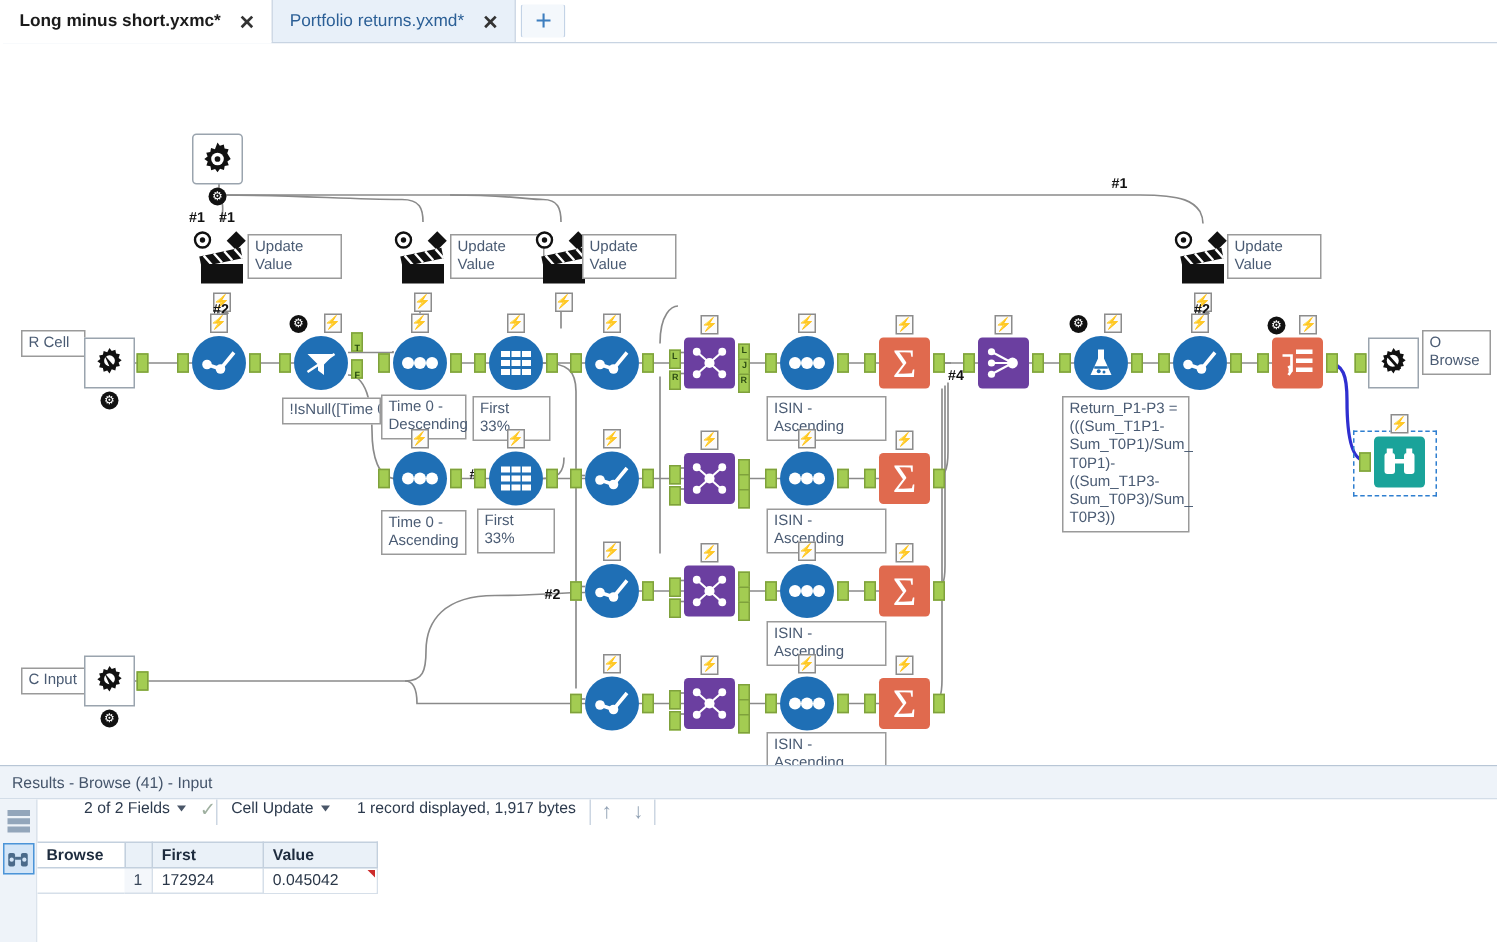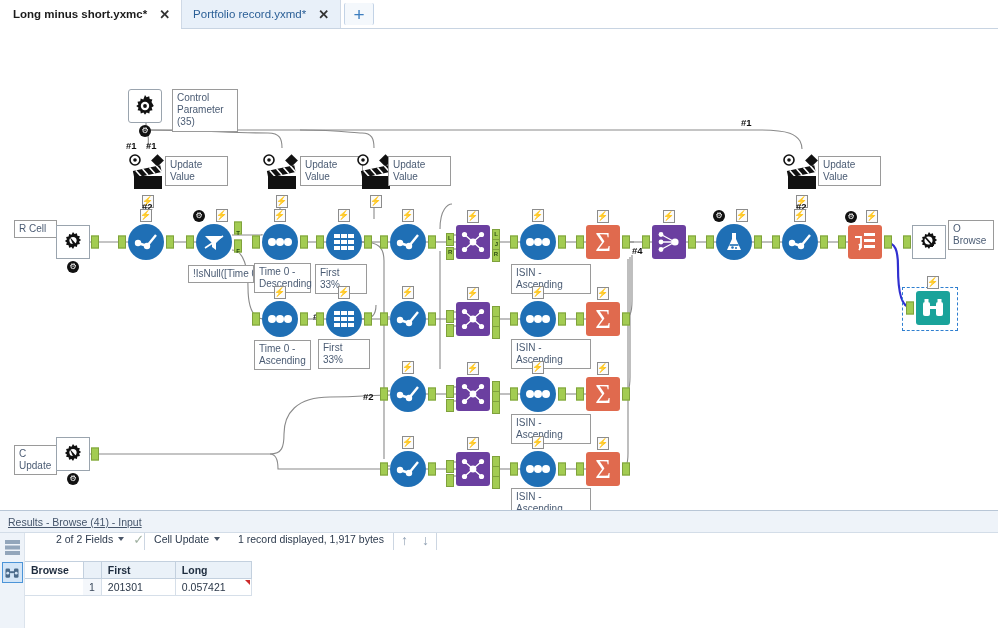--- a/index.html
+++ b/index.html
@@ -138,21 +138,21 @@
   }
 
   
   #results {
     position:absolute; left:0; top:510px; width:998px; height:118px;
     background:#ffffff; border-top:1px solid #b8c6d6;
   }
   #results-title {
     height:22px; background:#eef3f9; border-bottom:1px solid #d3dde8;
     display:flex; align-items:center; padding-left:8px;
-    font-size:10.5px; color:#45556b;text-decoration:underline;
+    font-size:10.5px; color:#45556b;
   }
   #results-toolbar {
     height:44px; border-bottom:1px solid #dde5ee;
     display:flex; align-items:flex-start; gap:0px;
     padding-left:47px; font-size:10.5px; color:#2c3a4d;
     background:#ffffff;
   }
   .tb-item { display:flex; align-items:center; gap:5px; padding:0 9px; }
   .tb-sep { width:1px; height:17px; background:#ccd6e2; }
   .caret-dn {
@@ -198,21 +198,21 @@
 <body>
 
 <div id="app">
 
   <div id="tabbar">
     <div class="tab active">
       <span>Long minus short.yxmc*</span>
       <span class="tab-close">✕</span>
     </div>
     <div class="tab inactive">
-      <span>Portfolio record.yxmd*</span>
+      <span>Portfolio returns.yxmd*</span>
       <span class="tab-close">✕</span>
     </div>
     <div id="newtab">+</div>
   </div>
 
   <div id="canvas">
 
     <svg id="wires">
       <g fill="none" stroke="#8a8a8a" stroke-width="1.1">
 
@@ -293,22 +293,20 @@
     <div class="node" style="left:128px; top:60px;">
       <div class="sq s-white">
         <svg width="26" height="26" viewBox="0 0 26 26">
           <path fill="#111" d="M13 2l1.6 2.2 2.6-.9.5 2.7 2.7.5-.9 2.6L21.8 13l-2.2 1.6.9 2.6-2.7.5-.5 2.7-2.6-.9L13 21.8l-1.6-2.2-2.6.9-.5-2.7-2.7-.5.9-2.6L4.2 13l2.2-1.6-.9-2.6 2.7-.5.5-2.7 2.6.9L13 2z"></path>
           <circle cx="13" cy="13" r="4.2" fill="#fff"></circle>
           <circle cx="13" cy="13" r="1.9" fill="#111"></circle>
         </svg>
         <div class="badge-gear-b">⚙</div>
       </div>
     </div>
-    <div class="anno" style="left:172px; top:60px; width:66px;">Control
-Parameter (35)</div>
 
     <div class="action-tool" style="left:128px; top:124px;">
       <svg width="42" height="40" viewBox="0 0 42 40">
         <circle cx="7" cy="7" r="5" fill="#fff" stroke="#111" stroke-width="1.6"></circle>
         <circle cx="7" cy="7" r="1.8" fill="#111"></circle>
         <rect x="25" y="3" width="9" height="9" fill="#111" transform="rotate(45 29.5 7.5)"></rect>
         <g transform="rotate(-12 20 22)">
           <rect x="6" y="15" width="28" height="7" fill="#111"></rect>
           <path d="M9 15 l4 7 M16 15 l4 7 M23 15 l4 7 M30 15 l4 7" stroke="#fff" stroke-width="1.6"></path>
         </g>
@@ -470,21 +468,21 @@
           <rect x="0" y="6" width="22" height="2" fill="#1f6fb5"></rect>
           <rect x="0" y="12" width="22" height="2" fill="#1f6fb5"></rect>
         </svg>
         <div class="nub l"></div>
         <div class="nub r"></div>
         <div class="badge-lightning">⚡</div>
       </div>
     </div>
     <div class="anno" style="left:318px; top:310px; width:52px;">First 33%</div>
 
-    <div class="anno" style="left:14px; top:416px; width:43px;">C Update</div>
+    <div class="anno" style="left:14px; top:416px; width:43px;">C Input</div>
     <div class="node" style="left:56px; top:408px;">
       <div class="macroio">
         <svg width="26" height="26" viewBox="0 0 26 26">
           <path fill="#111" d="M13 3l1.5 2 2.4-.8.5 2.5 2.5.5-.8 2.4 2 1.5-2 1.5.8 2.4-2.5.5-.5 2.5-2.4-.8L13 20l-1.5-2-2.4.8-.5-2.5-2.5-.5.8-2.4-2-1.5 2-1.5-.8-2.4 2.5-.5.5-2.5 2.4.8L13 3z"></path>
           <circle cx="13" cy="11.5" r="3.6" fill="#fff"></circle>
           <path d="M9.5 7.5 L17 16 L13.5 16.5 Z" fill="#111"></path>
         </svg>
         <div class="nub r"></div>
         <div class="badge-gear-b">⚙</div>
       </div>
@@ -728,20 +726,27 @@
           <path d="M5.5 14 L14.5 14" stroke="#1f6fb5" stroke-width="1.6"></path>
           <circle cx="8.5" cy="16.5" r="1.3" fill="#1f6fb5"></circle>
           <circle cx="12" cy="17" r="1" fill="#1f6fb5"></circle>
         </svg>
         <div class="nub l"></div>
         <div class="nub r"></div>
         <div class="badge-gear">⚙</div>
         <div class="badge-lightning" style="left:72%;">⚡</div>
       </div>
     </div>
+    <div class="anno" style="left:708px; top:235px; width:85px;">Return_P1-P3 =
+(((Sum_T1P1-
+Sum_T0P1)/Sum_
+T0P1)-
+((Sum_T1P3-
+Sum_T0P3)/Sum_
+T0P3))</div>
 
     <div class="node" style="left:782px; top:195px;">
       <div class="circ c-blue">
         <svg width="24" height="16" viewBox="0 0 24 16">
           <circle cx="4" cy="9" r="3.2" fill="#fff"></circle>
             <circle cx="13" cy="12" r="3.2" fill="#fff"></circle>
           <path d="M4 9 L13 12 L22 1" stroke="#fff" stroke-width="2.4" fill="none"></path>
         </svg>
         <div class="nub l"></div>
         <div class="nub r"></div>
@@ -836,30 +841,30 @@
       <div class="tb-sep"></div>
     </div>
 
     <div id="grid">
       <table>
         <thead>
           <tr>
             <th class="reccol" style="width:58px;">Browse</th>
             <th style="width:16px; background:#eaf1f8;"></th>
             <th style="width:74px;">First</th>
-            <th style="width:76px;">Long</th>
+            <th style="width:76px;">Value</th>
           </tr>
         </thead>
         <tbody>
           <tr>
             <td class="reccol"></td>
             <td class="rownum">1</td>
-            <td>201301</td>
+            <td>172924</td>
             <td style="position:relative;">
-              <span>0.057421</span>
+              <span>0.045042</span>
               <span class="cell-mark"></span>
             </td>
           </tr>
         </tbody>
       </table>
     </div>
 
   </div>
 </div>
 

